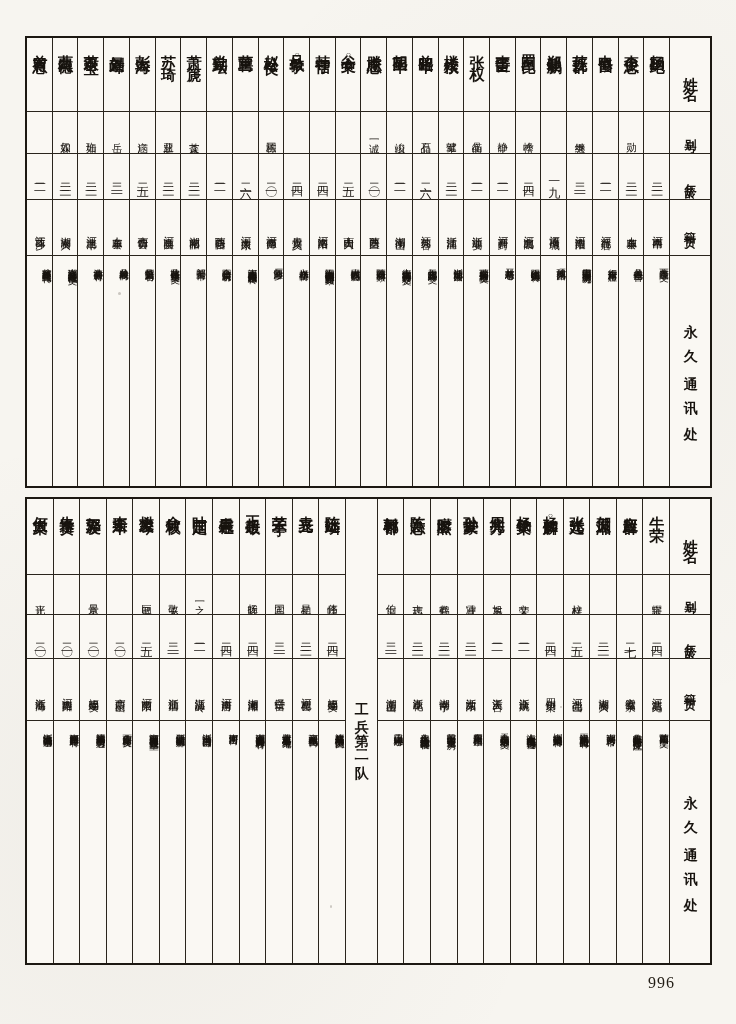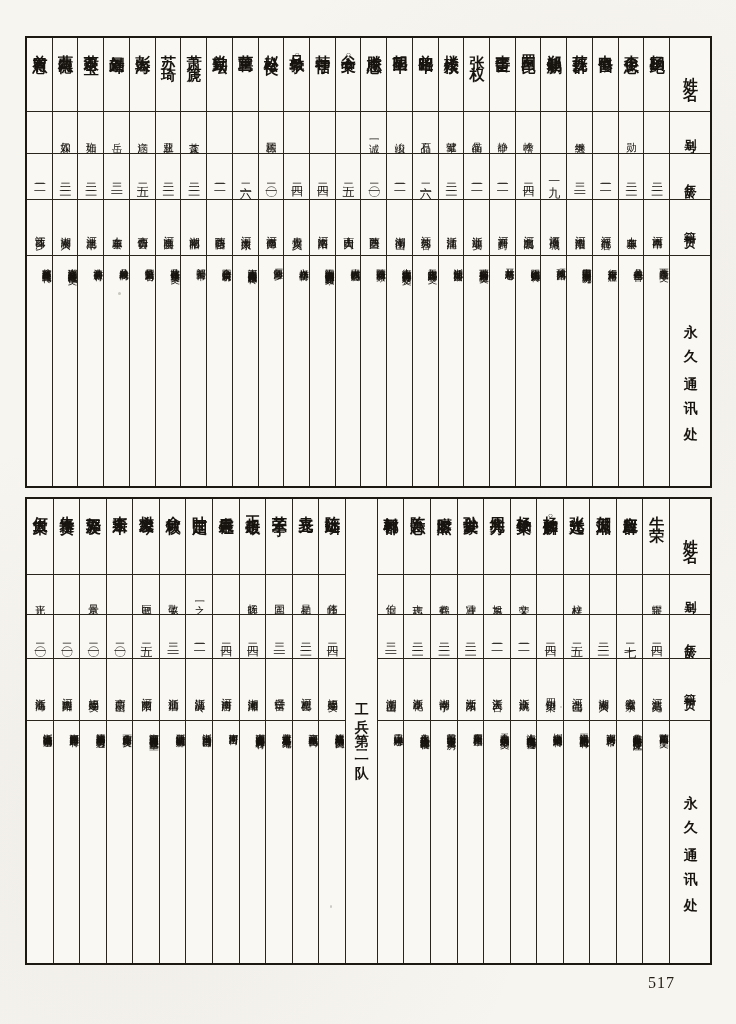--- a/index.html
+++ b/index.html
@@ -530,17 +530,17 @@
       <div class="col">
         <div class="cell name">
           <span>何大棠</span>
         </div>
         <div class="cell alias">光正</div>
         <div class="cell age">二〇</div>
         <div class="cell origin">浙江临海</div>
         <div class="cell address">浙江临海城内诸天堂巷</div>
       </div>
     </div>
-  <div class="page-number">517</div>
+  <div class="page-number">996</div>
   <div class="speck" style="left:118px;top:292px;width:3px;height:3px;"></div>
   <div class="speck" style="left:560px;top:706px;width:2px;height:2px;"></div>
   <div class="speck" style="left:330px;top:905px;width:2px;height:3px;"></div>
 </div>
 
 </body></html>

